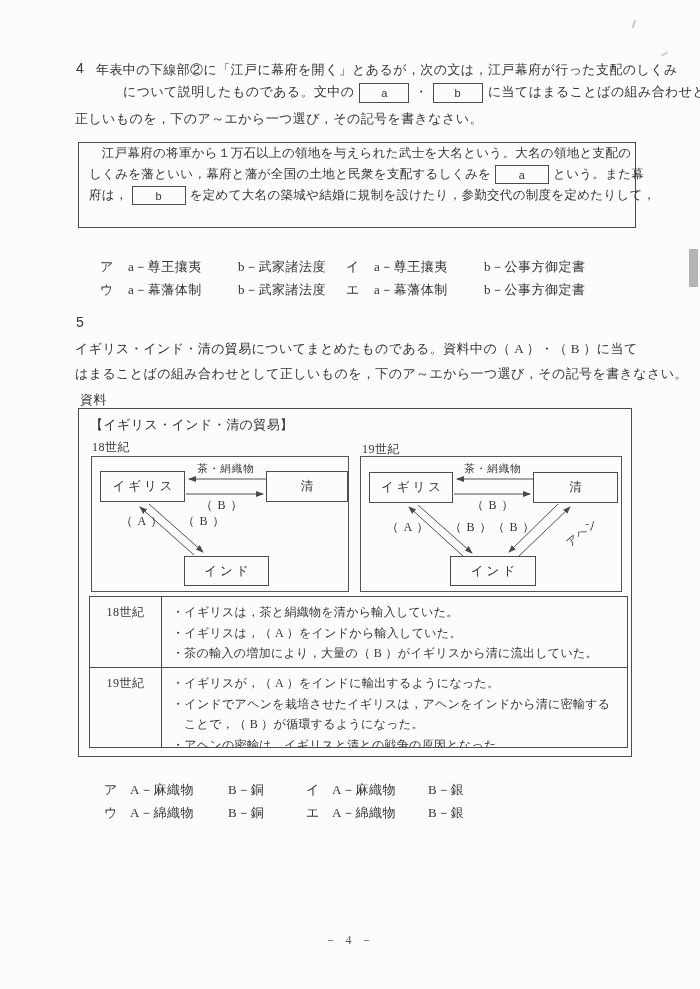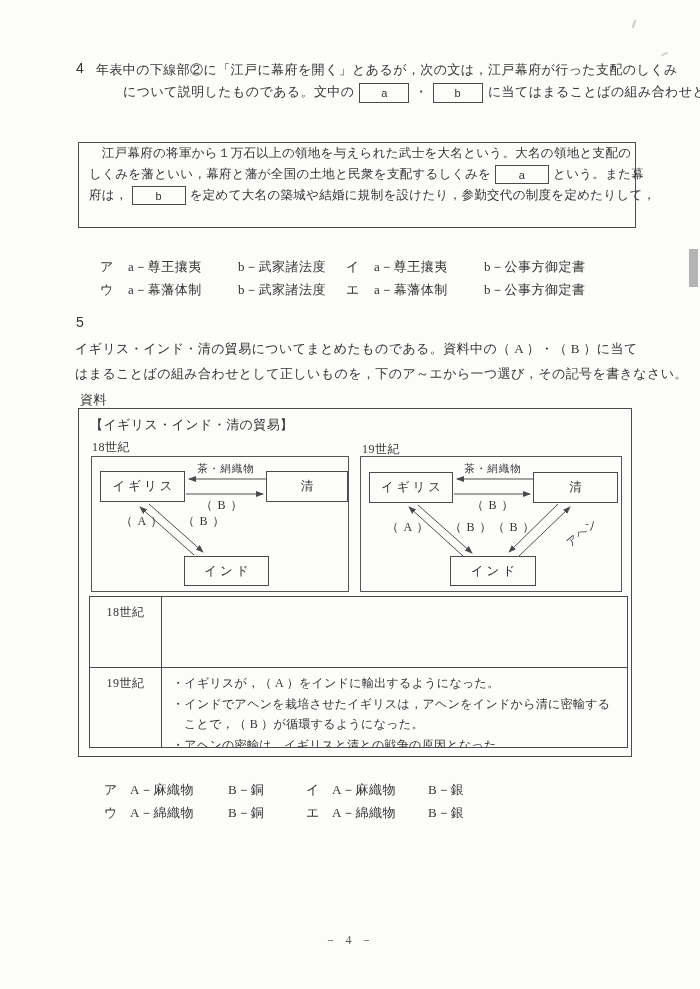--- a/index.html
+++ b/index.html
@@ -64,20 +64,21 @@
 
   <div class="qnum" style="left:76px;top:60px;">4</div>
   <div class="t" style="left:96px;top:61px;">年表中の下線部②に「江戸に幕府を開く」とあるが，次の文は，江戸幕府が行った支配のしくみ</div>
   <div class="flexline" style="left:75px;top:83px;height:21px;">
     <span>について説明したものである。文中の</span>
     <span class="blank">a</span>
     <span>・</span>
     <span class="blank">b</span>
     <span>に当てはまることばの組み合わせとして</span>
   </div>
+  <div class="t" style="left:75px;top:110px;">正しいものを，下のア～エから一つ選び，その記号を書きなさい。</div>
 
   <div class="qbox">
     <div class="qline">　江戸幕府の将軍から１万石以上の領地を与えられた武士を大名という。大名の領地と支配の</div>
     <div class="qline">
       <span>しくみを藩といい，幕府と藩が全国の土地と民衆を支配するしくみを</span>
       <span class="blank">a</span>
       <span>という。また幕</span>
     </div>
     <div class="qline">
       <span>府は，</span>
@@ -160,20 +161,25 @@
       <div class="dlabel" style="left:100px;top:40px;width:64px;">（ B ）</div>
       <div class="dlabel" style="left:21px;top:62px;width:52px;">（ A ）</div>
       <div class="dlabel" style="left:84px;top:62px;width:52px;">（ B ）</div>
       <div class="dlabel" style="left:127px;top:62px;width:52px;">（ B ）</div>
       <div class="dlabel" style="left:196px;top:68px;width:50px;font-size:11px;transform:rotate(-40deg);">アヘン</div>
     </div>
 
     <div class="ttable">
       <div class="trow trow1">
         <div class="tera">18世紀</div>
+        <div class="tbody">
+          <p>・イギリスは，茶と絹織物を清から輸入していた。</p>
+          <p>・イギリスは，（ A ）をインドから輸入していた。</p>
+          <p>・茶の輸入の増加により，大量の（ B ）がイギリスから清に流出していた。</p>
+        </div>
       </div>
       <div class="trow trow2">
         <div class="tera">19世紀</div>
         <div class="tbody">
           <p>・イギリスが，（ A ）をインドに輸出するようになった。</p>
           <p>・インドでアヘンを栽培させたイギリスは，アヘンをインドから清に密輸することで，（ B ）が循環するようになった。</p>
           <p>・アヘンの密輸は，イギリスと清との戦争の原因となった。</p>
         </div>
       </div>
     </div>

